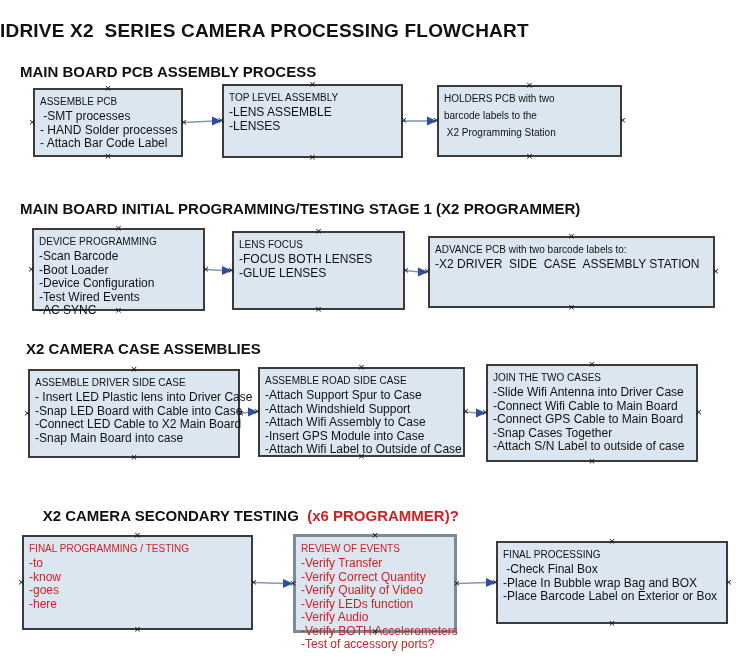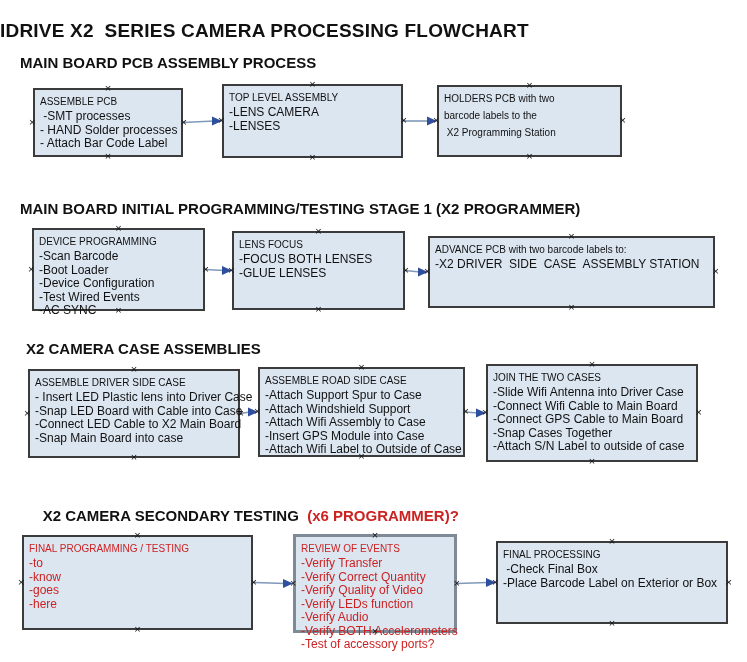--- a/index.html
+++ b/index.html
@@ -39,36 +39,36 @@
       <line x1="465" y1="412" x2="478" y2="413" stroke="#7e99bb" stroke-width="1.6"></line>
       <polygon points="486,413 476,408.5 476,417.5" fill="#2f4f9e"></polygon>
       <line x1="253" y1="582.5" x2="285" y2="583.5" stroke="#7e99bb" stroke-width="1.6"></line>
       <polygon points="293,583.5 283,579 283,588" fill="#2f4f9e"></polygon>
       <line x1="457" y1="583.5" x2="488" y2="582.5" stroke="#7e99bb" stroke-width="1.6"></line>
       <polygon points="496,582.5 486,578 486,587" fill="#2f4f9e"></polygon>
     </svg>
 
   <div class="main-title">IDRIVE X2  SERIES CAMERA PROCESSING FLOWCHART</div>
 
-  <div class="section-heading" style="left:20px;top:54px">MAIN BOARD PCB ASSEMBLY PROCESS</div>
+  <div class="section-heading" style="left:20px;top:63px">MAIN BOARD PCB ASSEMBLY PROCESS</div>
 
   <div class="box" id="box-a1" style="left:33px;top:88px;width:150px;height:69px">
     <div class="box-title">ASSEMBLE PCB</div>
     <div class="box-item"> -SMT processes</div>
     <div class="box-item">- HAND Solder processes</div>
     <div class="box-item">- Attach Bar Code Label</div>
   <span class="anchor anchor-top">×</span>
       <span class="anchor anchor-bottom">×</span>
       <span class="anchor anchor-left">×</span>
       <span class="anchor anchor-right">×</span>
     </div>
 
   <div class="box" id="box-a2" style="left:222px;top:84px;width:181px;height:74px">
     <div class="box-title">TOP LEVEL ASSEMBLY</div>
-    <div class="box-item">-LENS CAMERA</div>
+    <div class="box-item">-LENS ASSEMBLE</div>
     <div class="box-item">-LENSES</div>
   <span class="anchor anchor-top">×</span>
       <span class="anchor anchor-bottom">×</span>
       <span class="anchor anchor-left">×</span>
       <span class="anchor anchor-right">×</span>
     </div>
 
   <div class="box" id="box-a3" style="left:437px;top:85px;width:185px;height:72px">
     <div class="box-title">HOLDERS PCB with two</div>
     <div class="box-title">barcode labels to the</div>
@@ -180,19 +180,20 @@
     <div class="box-item">-Test of accessory ports?</div>
   <span class="anchor anchor-top">×</span>
       <span class="anchor anchor-bottom">×</span>
       <span class="anchor anchor-left">×</span>
       <span class="anchor anchor-right">×</span>
     </div>
 
   <div class="box" id="box-d3" style="left:496px;top:541px;width:232px;height:83px">
     <div class="box-title">FINAL PROCESSING</div>
     <div class="box-item"> -Check Final Box</div>
+    <div class="box-item">-Place In Bubble wrap Bag and BOX</div>
     <div class="box-item">-Place Barcode Label on Exterior or Box</div>
   <span class="anchor anchor-top">×</span>
       <span class="anchor anchor-bottom">×</span>
       <span class="anchor anchor-left">×</span>
       <span class="anchor anchor-right">×</span>
     </div>
 </div>
 
 </body></html>

